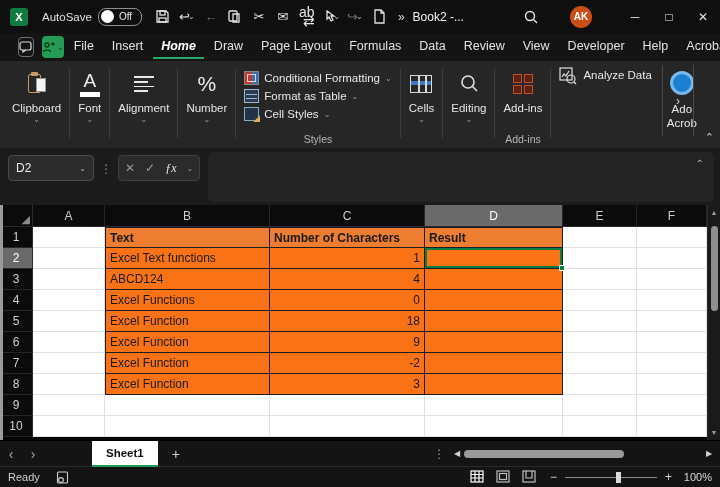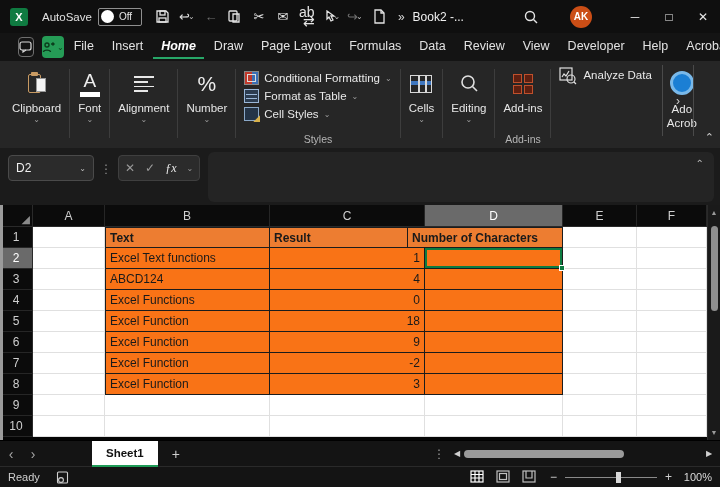--- a/index.html
+++ b/index.html
@@ -5,21 +5,21 @@
   * { margin:0; padding:0; box-sizing:border-box; }
   html,body { background:#000; }
   body { font-family:"Liberation Sans", sans-serif; }
   .window { position:relative; width:720px; height:487px; background:#141414; overflow:hidden; color:#e6e6e6; }
 
   
   .titlebar { height:33px; background:#0f0f0f; display:flex; align-items:center; padding:0 0 0 10px; font-size:12px; }
   .excel-logo { width:18px; height:18px; background:#0f7b41; border-radius:3px; color:#fff; font-weight:bold; font-size:11px; display:flex; align-items:center; justify-content:center; margin-right:14px; }
   .autosave { display:flex; align-items:center; gap:6px; margin-right:10px; }
   .autosave-label { font-size:11.5px; color:#e0e0e0; }
-  .toggle { width:44px; height:18px; border:1px solid #8f8f8f; border-radius:2px; display:flex; align-items:center; padding:0 5px 0 2px; gap:5px; }
+  .toggle { width:44px; height:18px; border:1px solid #8f8f8f; border-radius:8px; display:flex; align-items:center; padding:0 5px 0 2px; gap:5px; }
   .toggle-knob { width:13px; height:13px; background:#fff; border-radius:50%; }
   .toggle-state { font-size:10px; color:#e6e6e6; }
   .qat { display:flex; align-items:center; gap:2px; }
   .qat-btn { min-width:22px; height:24px; display:flex; align-items:center; justify-content:center; color:#e4e4e4; font-size:13px; border-radius:4px; }
   .qat-btn.dim { color:#6f6f6f; }
   .qat-chev { font-size:8px; color:#bdbdbd; margin-left:-2px; }
   .qat svg { stroke:#e4e4e4; fill:none; stroke-width:1.3; }
   .replace-glyph { font-size:14px; line-height:9px; text-align:right; }
   .overflow-glyph { font-size:12px; color:#d9d9d9; margin:0 8px; }
   .doc-title { font-size:12px; color:#f0f0f0; margin-right:22px; white-space:nowrap; }
@@ -409,22 +409,22 @@
           <div class="chcell" style="width: 165px;">B</div>
           <div class="chcell" style="width: 155px;">C</div>
           <div class="chcell sel" style="width: 138px;">D</div>
           <div class="chcell" style="width: 74px;">E</div>
           <div class="chcell" style="width: 70px;">F</div>
         </div>
         <div class="grow">
           <div class="rhcell">1</div>
           <div class="cell" style="width: 72px;"></div>
           <div class="cell thead bl bt" style="width: 165px;">Text</div>
+          <div class="cell thead bt" style="width: 155px;">Number of Characters</div>
           <div class="cell thead bt" style="width: 138px;">Result</div>
-          <div class="cell thead bt" style="width: 155px;">Number of Characters</div>
           <div class="cell" style="width: 74px;"></div>
           <div class="cell" style="width: 70px;"></div>
         </div>
         <div class="grow">
           <div class="rhcell sel">2</div>
           <div class="cell" style="width: 72px;"></div>
           <div class="cell tgreen bl" style="width: 165px;">Excel Text functions</div>
           <div class="cell tgreen num" style="width: 155px;">1</div>
           <div class="cell tgreen selcell" style="width: 138px;">
             <div class="fill-handle"></div>

